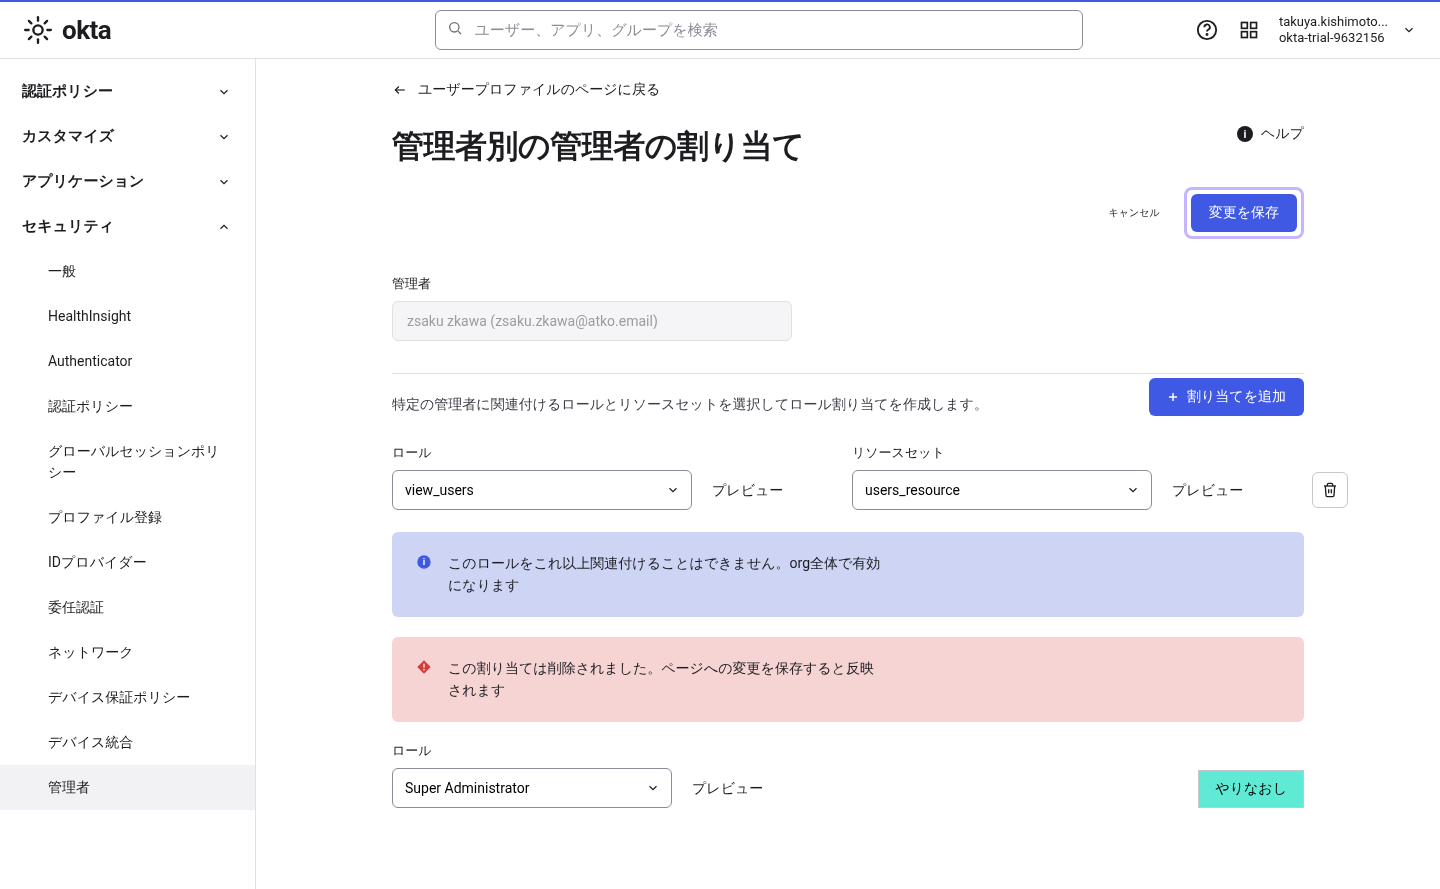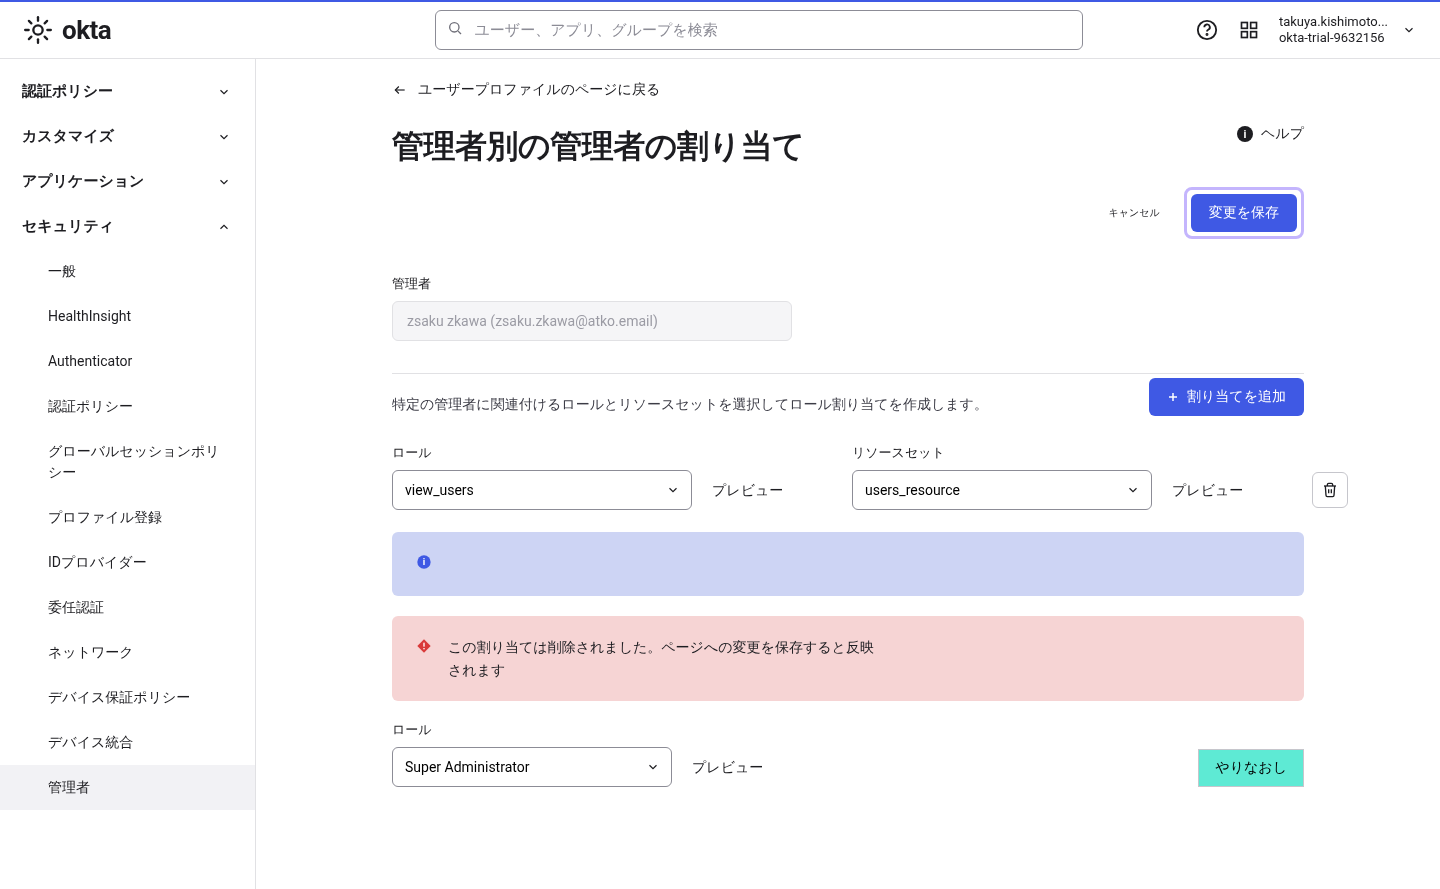--- a/index.html
+++ b/index.html
@@ -235,20 +235,21 @@
         </div>
       </div>
 
       <div class="alert alert-info">
         <span class="alert-ic">
           <svg width="16" height="16" viewBox="0 0 24 24">
               <circle cx="12" cy="12" r="10" fill="#3f59e4"></circle>
               <text x="12" y="17" text-anchor="middle" fill="#fff" font-size="14" font-weight="700">i</text>
             </svg>
         </span>
+        <div class="alert-text">このロールをこれ以上関連付けることはできません。org全体で有効になります</div>
       </div>
 
       <div class="alert alert-error">
         <span class="alert-ic">
           <svg width="16" height="16" viewBox="0 0 24 24">
               <polygon points="12,2 22,12 12,22 2,12" fill="#d93a3a"></polygon>
               <rect x="11" y="7" width="2" height="6" fill="#fff"></rect>
               <rect x="11" y="15" width="2" height="2" fill="#fff"></rect>
             </svg>
         </span>

